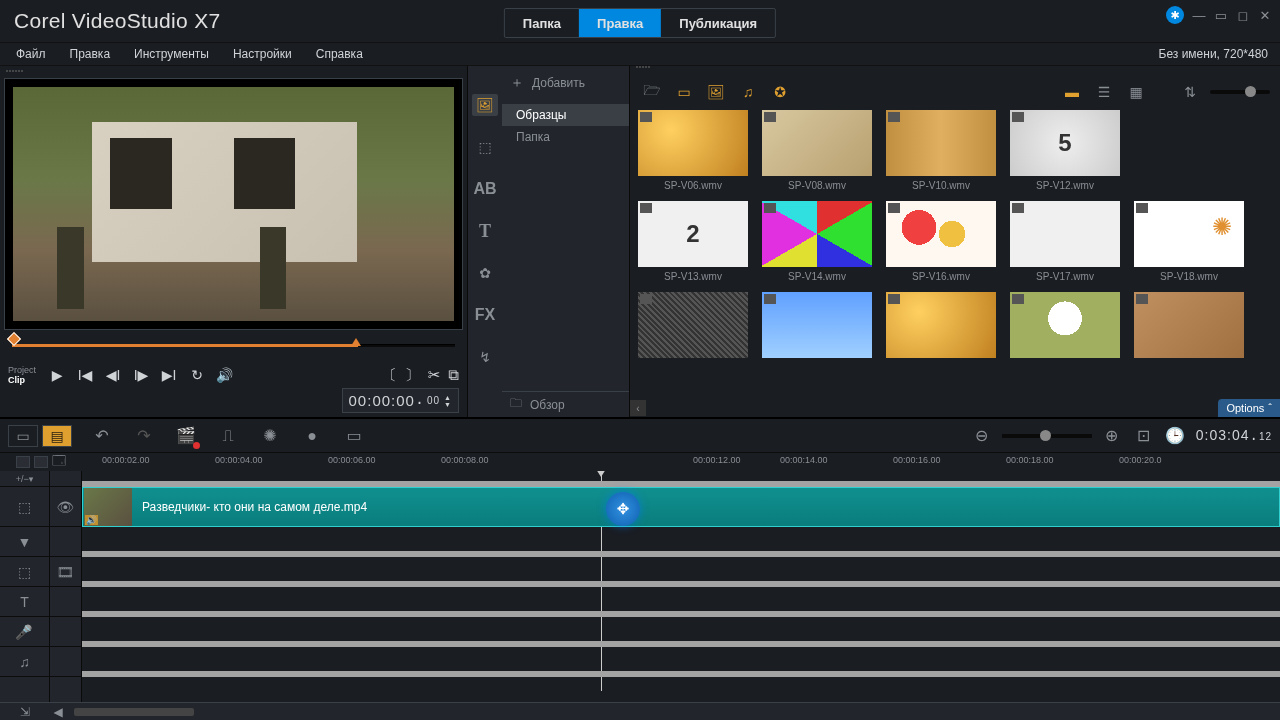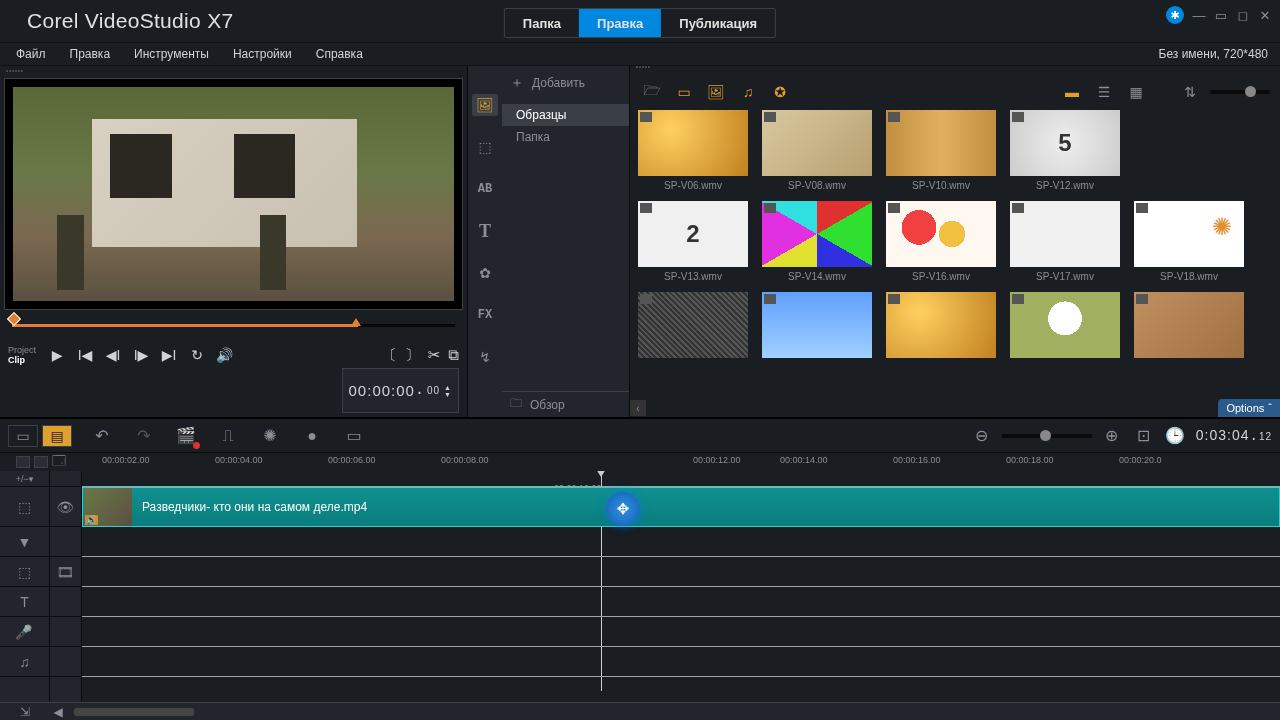--- a/index.html
+++ b/index.html
@@ -15,21 +15,21 @@
     --teal:#0a7d7d;
     --teal2:#109090;
     --orange:#e08030;
     --gold:#e0a030;
   }
   *{box-sizing:border-box;font-family:"Segoe UI",Arial,sans-serif;}
   html,body{margin:0;padding:0;width:1280px;height:720px;background:#000;color:var(--text);overflow:hidden;font-size:12px;}
   #app{width:1280px;height:720px;background:var(--bg);display:flex;flex-direction:column;position:relative;}
 
   
-  #titlebar{height:42px;display:flex;align-items:center;padding:0 27px;background:var(--bg);position:relative;}
+  #titlebar{height:42px;display:flex;align-items:center;padding:0 14px;background:var(--bg);position:relative;}
   #apptitle{font-size:21px;font-weight:300;color:#e0e0e0;letter-spacing:0.3px;}
   #modetabs{position:absolute;left:50%;top:8px;transform:translateX(-50%);display:flex;height:30px;border:1px solid var(--border);border-radius:2px;overflow:hidden;}
   .modetab{padding:0 18px;display:flex;align-items:center;color:#e0e0e0;font-size:13px;font-weight:bold;cursor:pointer;}
   .modetab.active{background:var(--accent);}
   #winbtns{position:absolute;right:8px;top:6px;display:flex;gap:8px;align-items:center;}
   .winicon{width:14px;height:14px;display:flex;align-items:center;justify-content:center;color:var(--text-dim);cursor:pointer;font-size:13px;}
   .notifbadge{width:18px;height:18px;border-radius:50%;background:var(--accent);display:flex;align-items:center;justify-content:center;color:#fff;font-size:11px;}
 
   
   #menubar{height:24px;display:flex;align-items:center;padding:8px 10px;border-top:1px solid #111;border-bottom:1px solid #111;background:var(--bg);position:relative;}
@@ -58,30 +58,30 @@
   #scrubhead{position:absolute;left:3px;top:0;width:10px;height:10px;border:1px solid #fff;background:var(--orange);transform:rotate(45deg);}
   .scrubmark{position:absolute;top:4px;width:0;height:0;border-left:5px solid transparent;border-right:5px solid transparent;border-bottom:8px solid var(--orange);}
   #markend{right:100px;}
 
   #playrow{height:26px;display:flex;align-items:center;gap:6px;padding:0 4px;margin-top:6px;}
   #pcgroup{display:flex;flex-direction:column;font-size:9px;line-height:10px;color:var(--text-dim);margin-right:4px;}
   .pcline.active{color:#fff;font-weight:bold;}
   .playbtn{width:22px;height:22px;display:flex;align-items:center;justify-content:center;color:var(--text);cursor:pointer;font-size:14px;}
   #markgroup{margin-left:auto;display:flex;gap:8px;align-items:center;}
   .mark{color:var(--text);font-size:15px;cursor:pointer;}
-  #tc{font-family:"Courier New",monospace;font-size:15px;letter-spacing:1px;border:1px solid var(--border);padding:13px 6px;background:var(--bg2);display:flex;align-items:center;}
+  #tc{font-family:"Courier New",monospace;font-size:15px;letter-spacing:1px;border:1px solid var(--border);padding:3px 6px;background:var(--bg2);display:flex;align-items:center;}
   #tc small{font-size:10px;margin-left:2px;}
   #tcarrows{display:flex;flex-direction:column;font-size:7px;margin-left:4px;}
 
   
   #librarypane{flex:1;display:flex;}
   #libnav{flex:0 0 34px;background:var(--bg2);display:flex;flex-direction:column;align-items:center;padding-top:28px;gap:20px;}
   .libnavbtn{width:26px;height:22px;display:flex;align-items:center;justify-content:center;color:var(--text-dim);cursor:pointer;font-size:14px;border-radius:2px;}
   .libnavbtn.active{background:#3a3f46;color:var(--gold);}
-  .libnavbtn.fxtext{font-size:12px;font-weight:bold;font-family:Liberation Mono, monospace;}
+  .libnavbtn.fxtext{font-size:16px;font-weight:bold;}
   #libcol{flex:0 0 128px;background:var(--bg2);border-right:1px solid #0a0a0a;display:flex;flex-direction:column;padding-top:6px;}
   #libadd{height:22px;display:flex;align-items:center;gap:8px;padding-left:8px;color:var(--text-dim);cursor:pointer;}
   #libadd .plus{font-size:14px;}
   .libfolder{height:22px;display:flex;align-items:center;padding-left:14px;color:var(--text-dim);cursor:pointer;font-size:12px;}
   .libfolder.active{background:#3a3f46;color:#fff;}
   #libbrowse{margin-top:auto;height:26px;border-top:1px solid var(--border);display:flex;align-items:center;gap:8px;padding-left:8px;color:var(--text-dim);cursor:pointer;}
 
   #libmain{flex:1;display:flex;flex-direction:column;background:var(--bg);position:relative;}
   #libtoolbar{height:28px;display:flex;align-items:center;padding:4px 10px;gap:8px;margin-top:4px;}
   .tbicon{width:24px;height:20px;display:flex;align-items:center;justify-content:center;cursor:pointer;border-radius:2px;font-size:14px;color:var(--text-dim);}
@@ -119,21 +119,21 @@
   .tick{position:absolute;top:2px;}
   #playhead{position:absolute;top:0;width:1px;height:220px;background:#ccc;}
   #playhead::before{content:"";position:absolute;top:-2px;left:-5px;width:0;height:0;border-left:5px solid transparent;border-right:5px solid transparent;border-top:8px solid #ccc;}
 
   #tltracks{flex:1;display:flex;overflow:hidden;position:relative;}
   #tltrackmargin{flex:0 0 50px;background:var(--bg2);border-right:1px solid #0a0a0a;display:flex;flex-direction:column;}
   #tltrackmargin2{flex:0 0 32px;background:var(--bg2);border-right:1px solid #0a0a0a;display:flex;flex-direction:column;}
   .trackhdr{height:40px;border-bottom:1px solid #0c0c0c;display:flex;align-items:center;justify-content:center;color:var(--text-dim);cursor:pointer;font-size:14px;}
   .trackhdr.small{height:30px;}
   #tltrackarea{flex:1;position:relative;}
-  .trackrow{height:40px;border-bottom:1px solid #a3a3a3;position:relative;}
+  .trackrow{height:40px;border-bottom:6px solid #a3a3a3;position:relative;}
   .trackrow.small{height:30px;}
 
   #clip1{position:absolute;left:0;top:0;right:0;height:40px;background:linear-gradient(to bottom,var(--teal2),var(--teal));border:1px solid #30d0d0;display:flex;align-items:center;gap:10px;color:#fff;font-size:12px;cursor:grab;}
   #clip1thumb{width:48px;height:38px;background:linear-gradient(135deg,#6a7848,#5a5040);position:relative;flex-shrink:0;margin-left:1px;}
   #clip1thumb::after{content:"🔊";position:absolute;left:1px;bottom:1px;font-size:9px;background:#c09030;padding:0 1px;}
   #movecursor{position:absolute;left:523px;top:4px;width:34px;height:34px;border-radius:50%;background:radial-gradient(circle,#3090e0 0%,#1060b0 100%);display:flex;align-items:center;justify-content:center;color:#fff;font-size:15px;box-shadow:0 0 8px rgba(0,120,255,0.6);}
 
   #tlbottom{height:18px;display:flex;align-items:center;background:var(--bg2);border-top:1px solid var(--border);}
   #tlbottom .arrow{width:16px;text-align:center;color:var(--text-dim);cursor:pointer;}
   #tlscroll{width:120px;height:8px;background:#444;margin-left:8px;border-radius:2px;}

